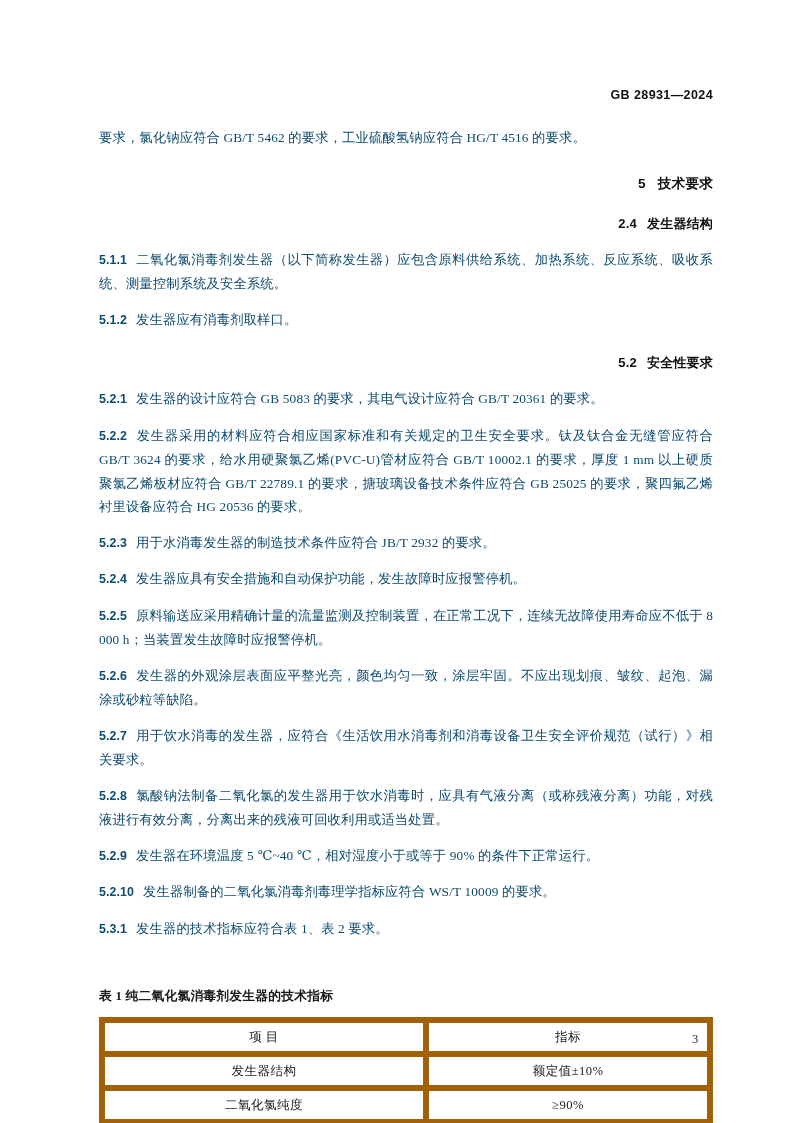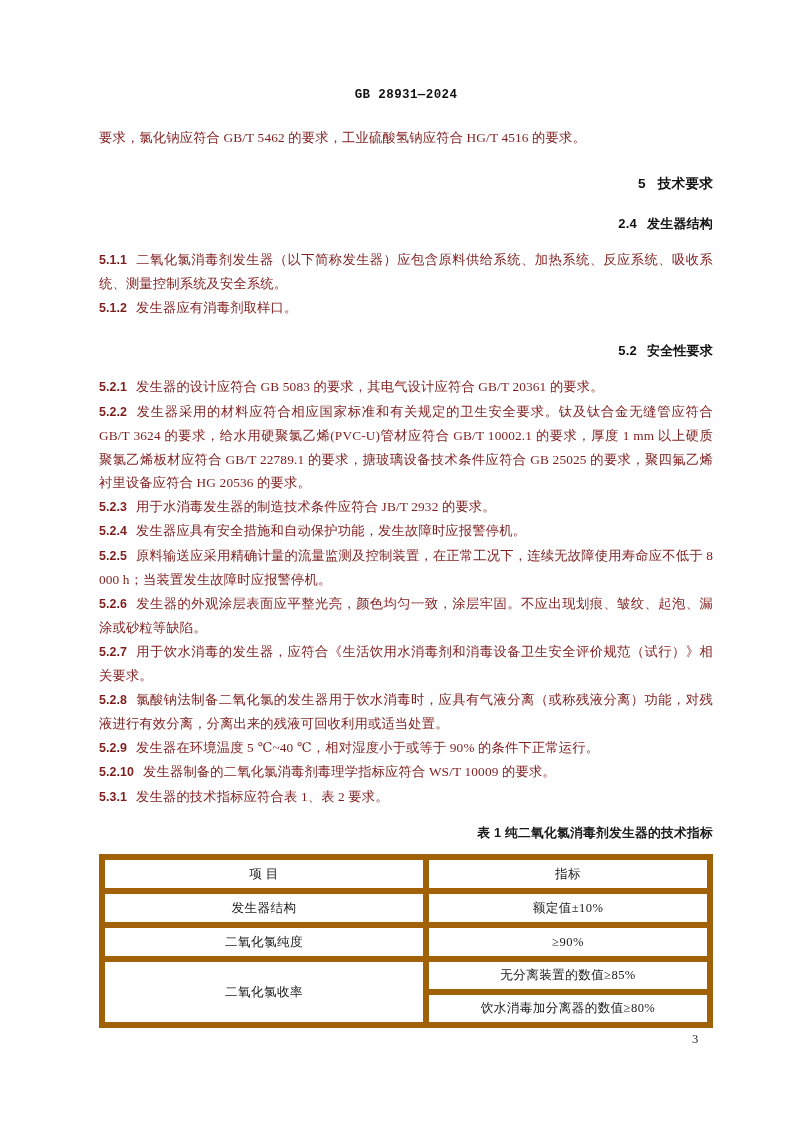--- a/index.html
+++ b/index.html
@@ -24,38 +24,38 @@
   }
   .content {
     position: absolute;
     left: 99px;
     top: 88px;
     width: 614px;
   }
 
   
   .page-header {
-    text-align: center;
-    font-family: Liberation Mono, monospace;
+    text-align: right;
+    font-family: Liberation Sans, sans-serif;
     font-weight: bold;
     font-size: 12.5px;
     letter-spacing: 0.4px;
     color: #111;
     height: 16px;
     margin-bottom: 22px;
   }
 
   
   .para {
     font-size: 13.3px;
     line-height: 23.5px;
     text-align: justify;
     text-justify: inter-ideograph;
-    margin: 0 0 0 0;
-    color: #7f1d1d;
+    margin: 12px 0 0 0;
+    color: #0c4a6e;
     letter-spacing: 0.15px;
   }
 
   .num {
     font-family: "Liberation Sans", "DejaVu Sans", sans-serif;
     font-size: 12.4px;
     font-weight: 600;
     letter-spacing: 0.1px;
   }
   .num-sp { display: inline-block; width: 9px; }
@@ -77,25 +77,25 @@
     margin: 22px 0 15px 0;
   }
   .h1 .hnum, .h2 .hnum {
     font-family: "Liberation Sans", "DejaVu Sans", sans-serif;
   }
   .h1 .hsp { display: inline-block; width: 12px; }
   .h2 .hsp { display: inline-block; width: 10px; }
 
   
   .table-caption {
-    text-align: right;
-    font-family: Liberation Sans, sans-serif;
+    text-align: left;
+    font-family: Liberation Serif, serif;
     font-weight: bold;
     font-size: 12.8px;
-    margin-top: 16px;
+    margin-top: 47px;
     margin-bottom: 12px;
     letter-spacing: 0.2px;
   }
   table.spec {
     border-collapse: collapse;
     width: 614px;
     margin: 0;
     table-layout: fixed;
   }
   table.spec td, table.spec th {

